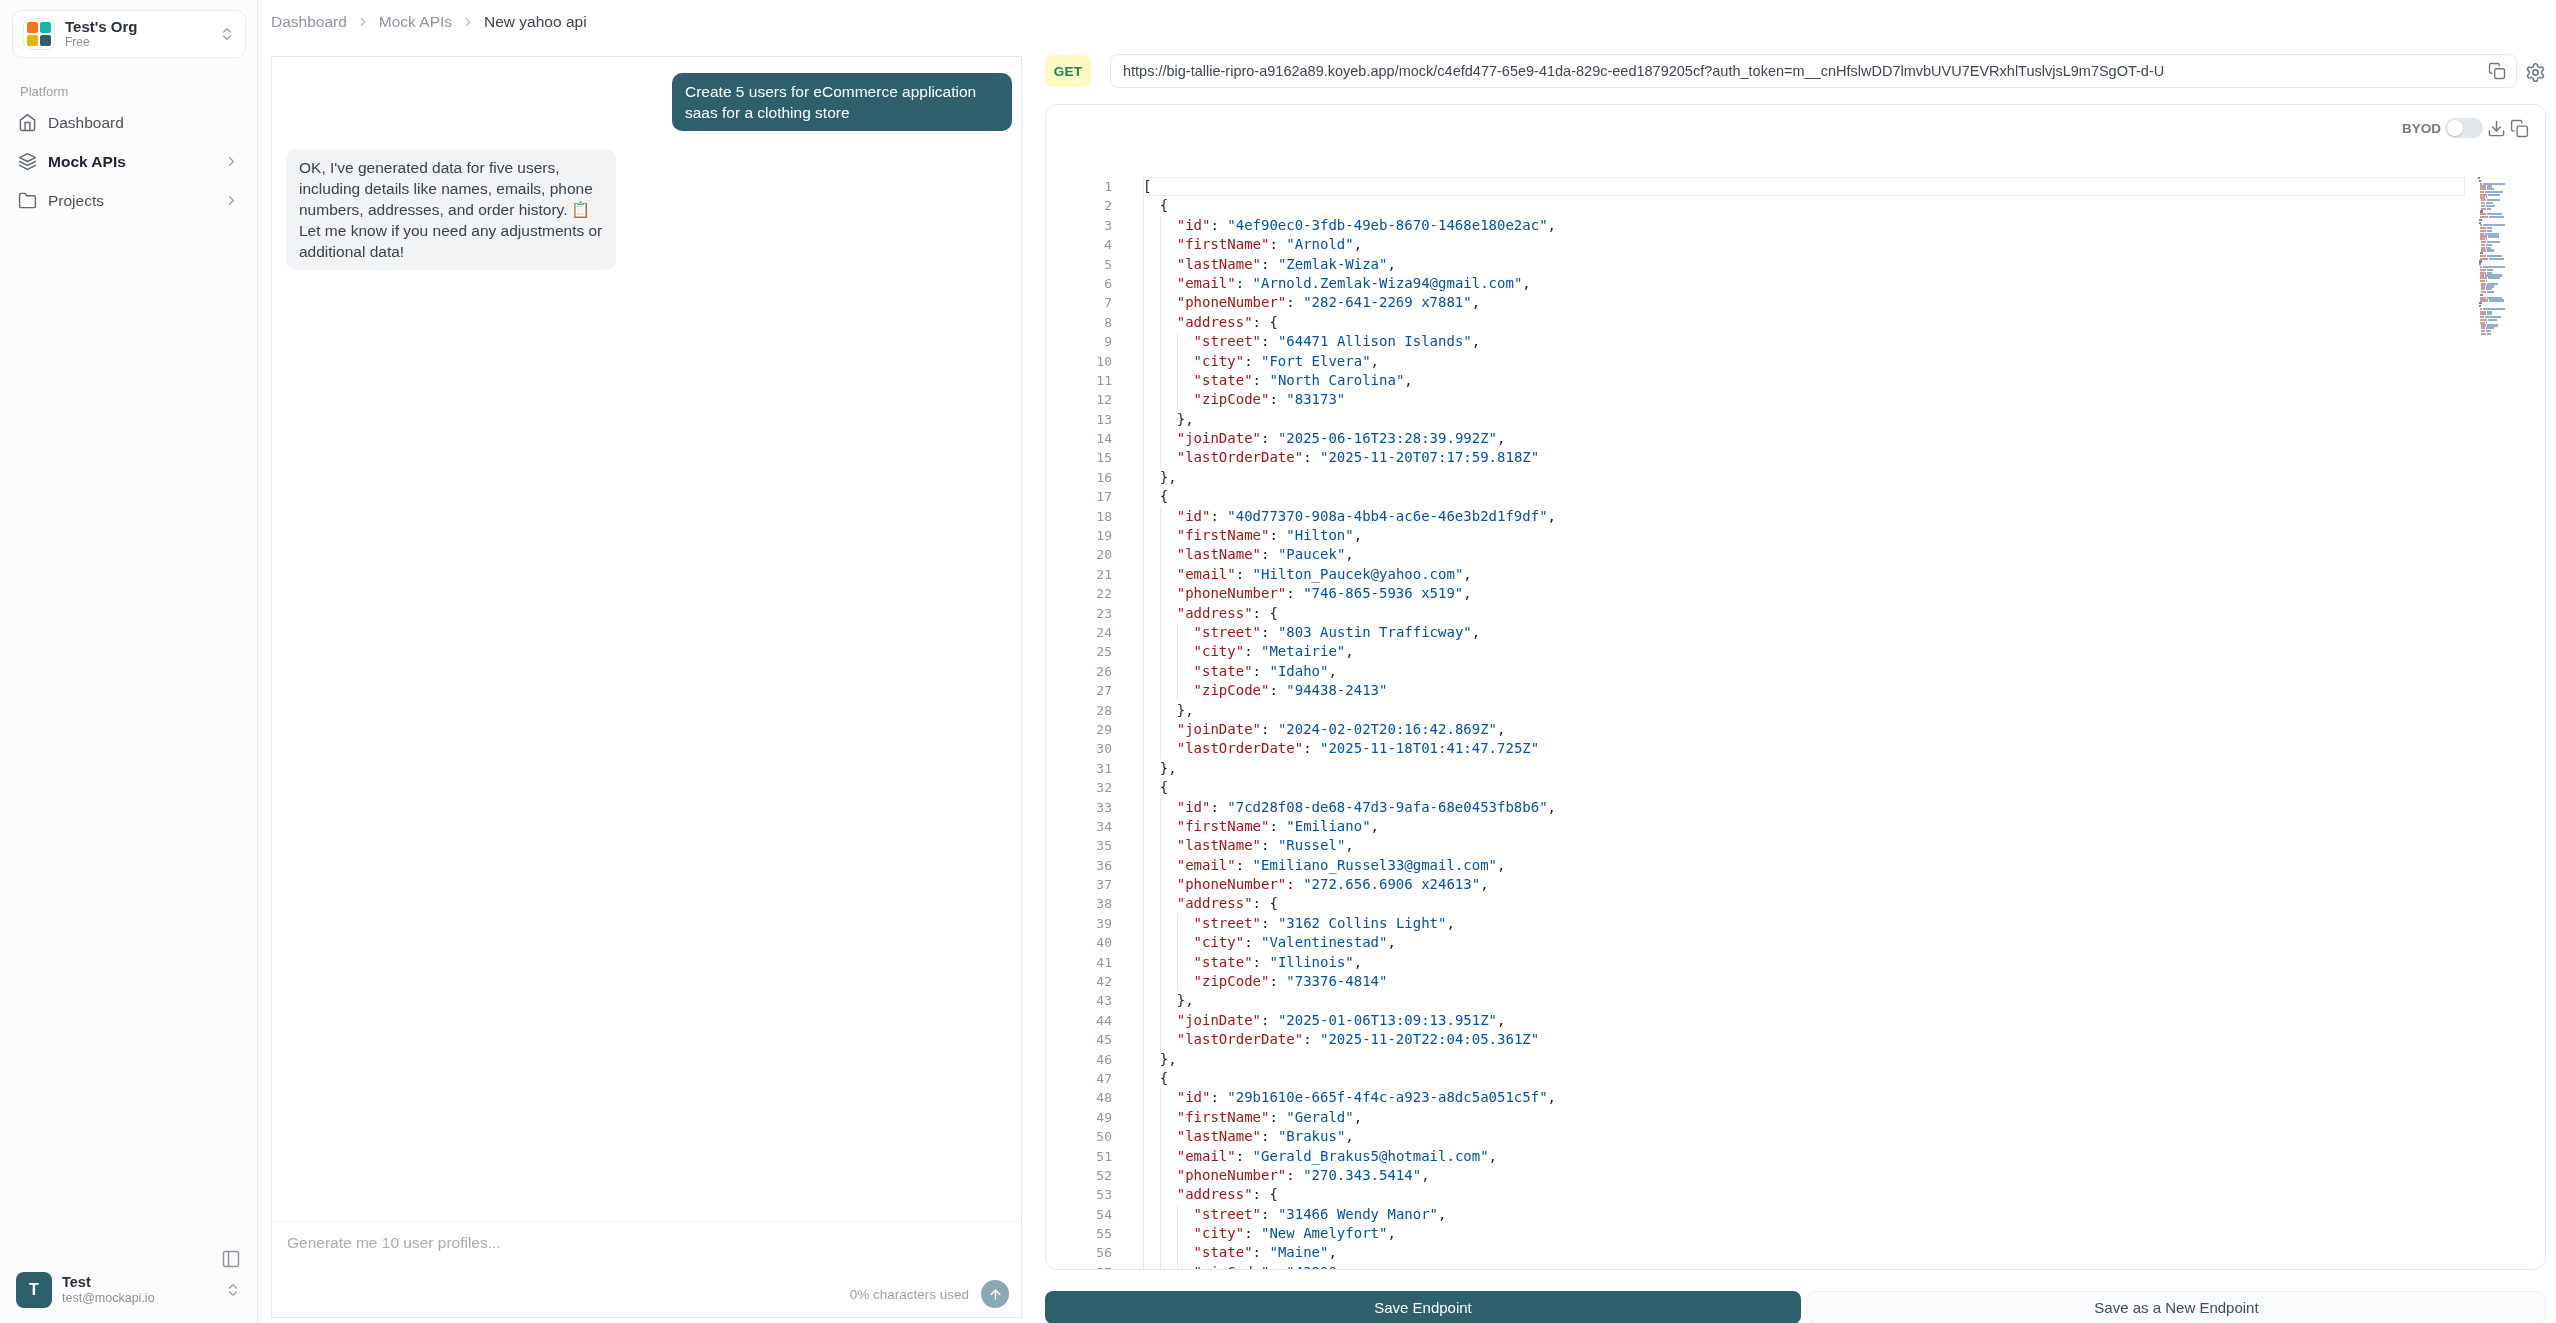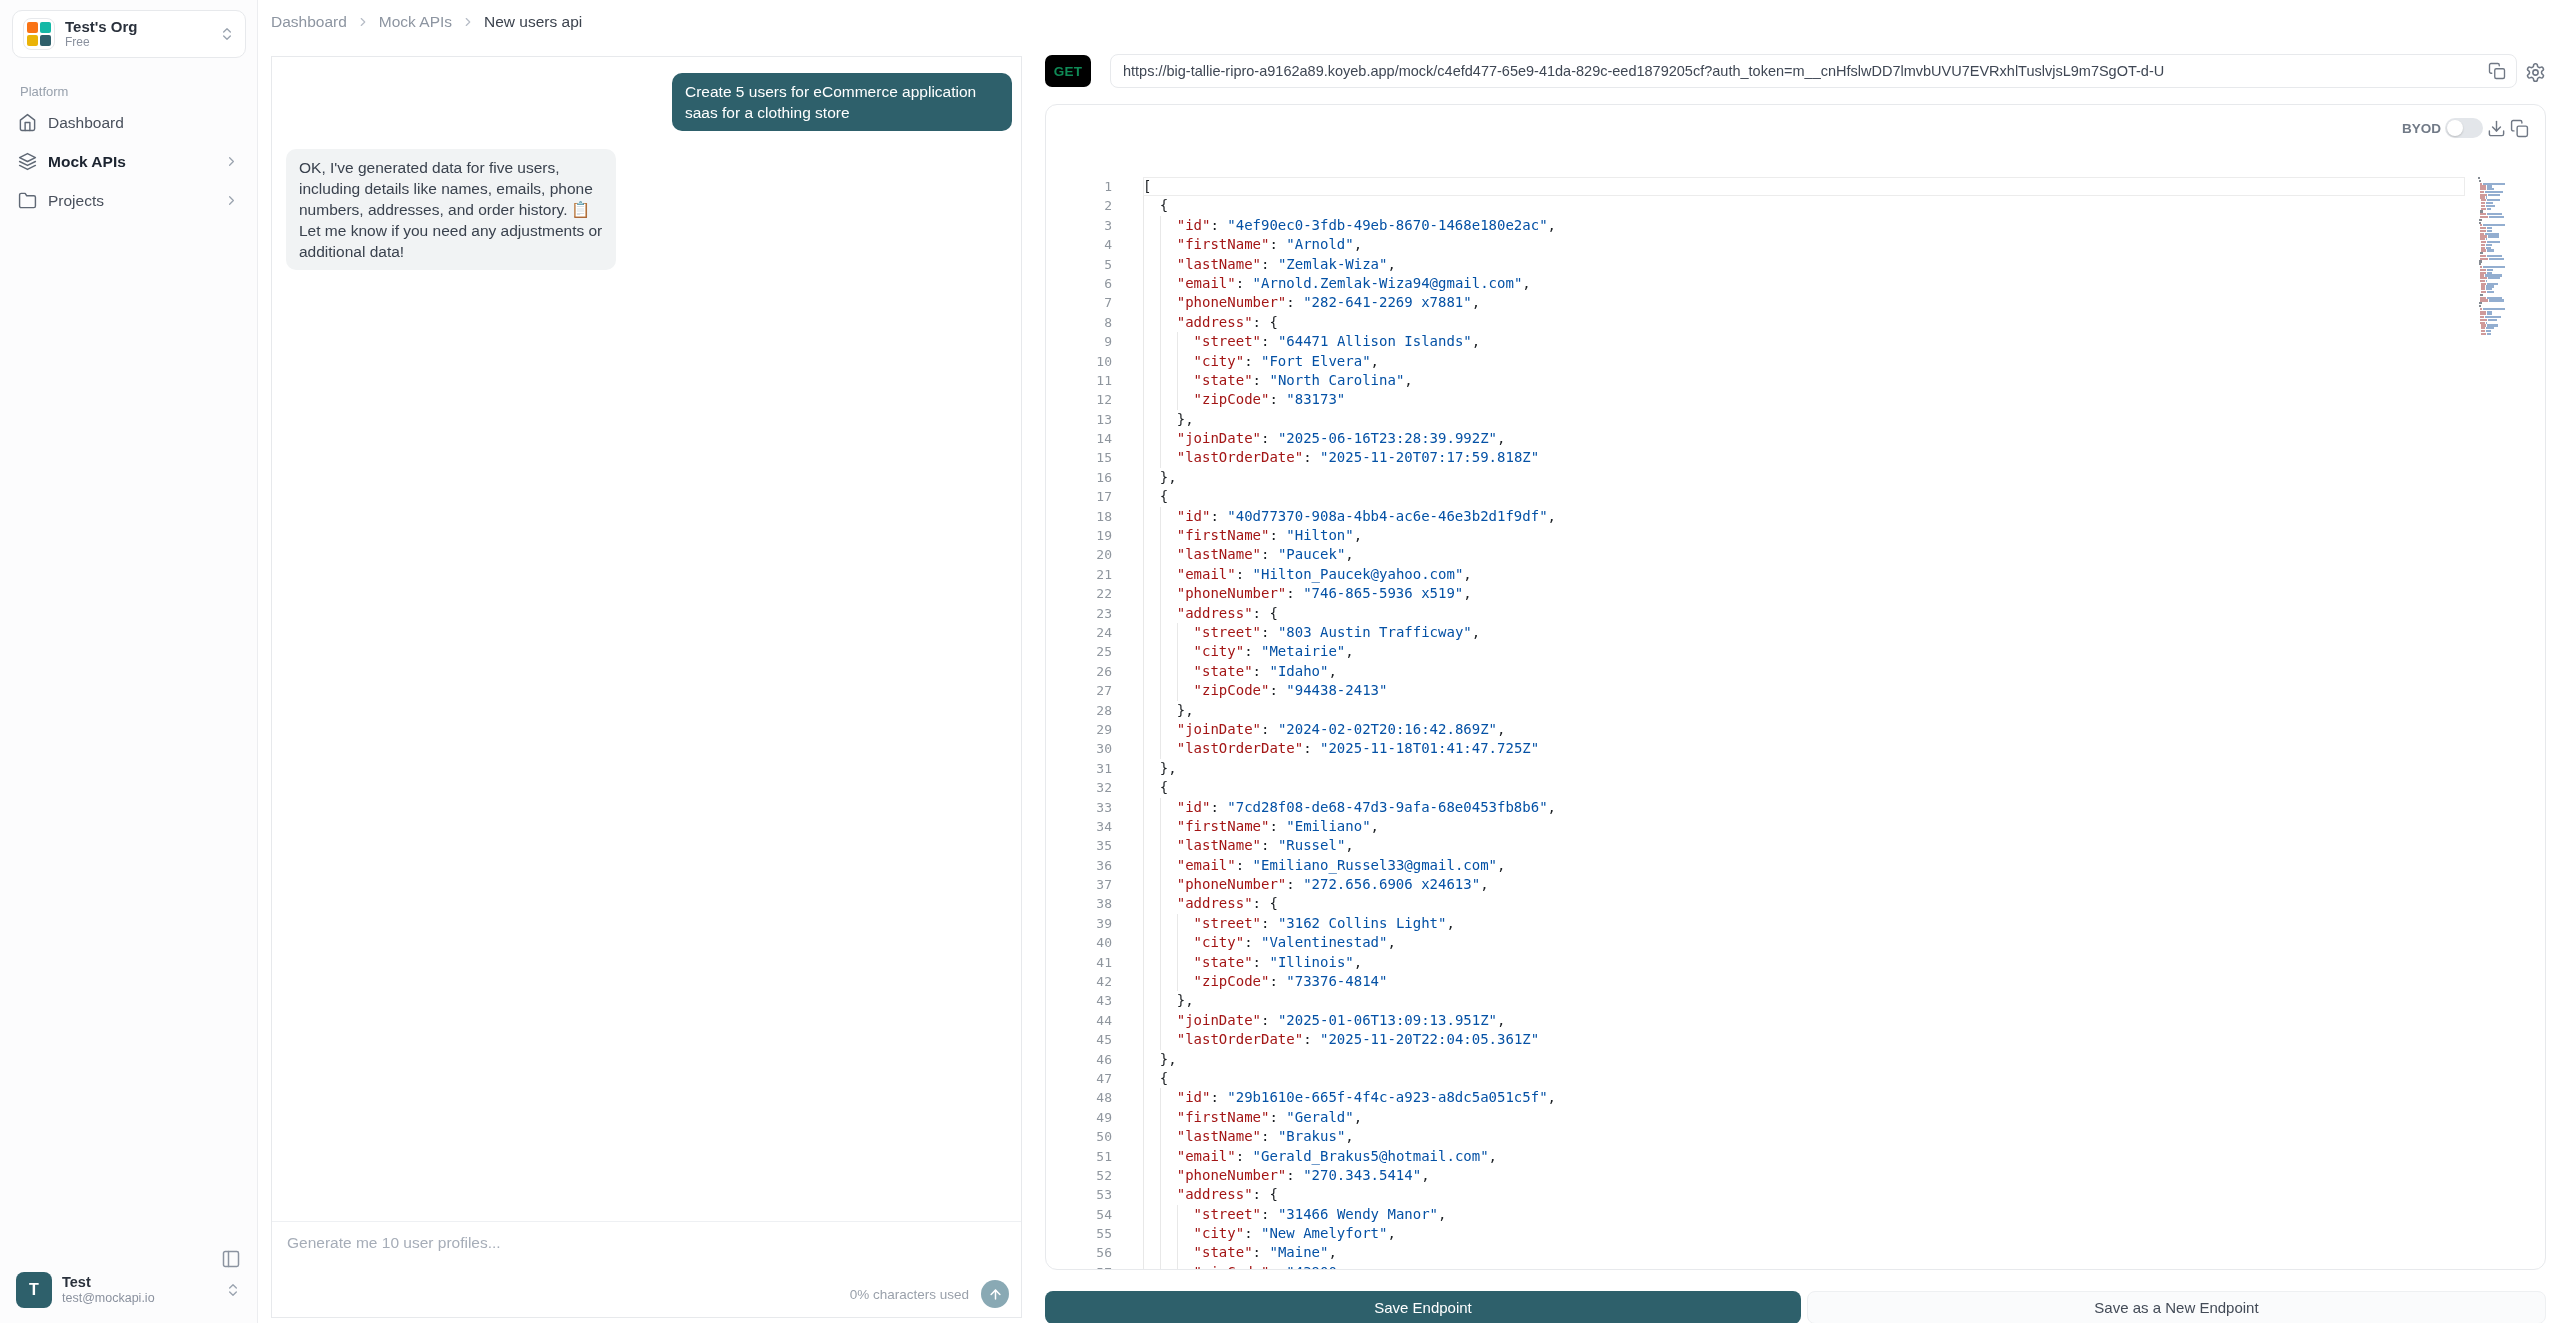--- a/index.html
+++ b/index.html
@@ -44,21 +44,21 @@
   .msg-user{position:absolute;right:9px;top:16px;max-width:340px;background:#2e606b;color:#fff;font-size:15.5px;line-height:21px;padding:8px 13px;border-radius:10px;}
   .msg-ai{position:absolute;left:14px;top:92px;max-width:330px;background:#f1f3f4;color:#3a424e;font-size:15.5px;line-height:21px;padding:8px 13px;border-radius:10px;}
   .chat-input{position:absolute;left:0;right:0;bottom:0;height:96px;border-top:1px solid #eef0f3;background:#fff;}
   .chat-input textarea{display:block;width:calc(100% - 26px);margin:10px 13px 0;height:42px;border:none;outline:none;resize:none;font-family:"Liberation Sans",sans-serif;font-size:15.5px;color:#333a45;background:transparent;}
   .chat-input textarea::placeholder{color:#a6adb8;}
   .chat-foot{position:absolute;right:12px;bottom:9px;display:flex;align-items:center;gap:12px;margin-left:28px;}
   .chars{font-size:13.5px;color:#9aa1ab;}
   .send{width:28px;height:28px;border-radius:50%;border:none;background:#89a9b4;color:#fff;display:flex;align-items:center;justify-content:center;cursor:pointer;padding:0;}
 
   
-  .get-badge{position:absolute;left:1045px;top:55px;width:46px;height:32px;border-radius:7px;background:#000000;color:#0f8a56;font-size:13.5px;font-weight:700;display:flex;align-items:center;justify-content:center;letter-spacing:.3px;}
+  .get-badge{position:absolute;left:1045px;top:55px;width:46px;height:32px;border-radius:7px;background:#fef9c3;color:#0f8a56;font-size:13.5px;font-weight:700;display:flex;align-items:center;justify-content:center;letter-spacing:.3px;}
   .url-wrap{position:absolute;left:1110px;top:54px;width:1407px;height:34px;border:1px solid #e7e9ec;border-radius:8px;background:#fff;display:flex;align-items:center;}
   .url-wrap input{flex:1;border:none;outline:none;background:transparent;font-family:"Liberation Sans",sans-serif;font-size:14.5px;color:#3f4754;padding:0 8px 0 12px;}
   .icon-btn{border:none;background:transparent;padding:0;color:#6f7784;cursor:pointer;display:flex;align-items:center;justify-content:center;}
   .url-copy{width:30px;height:30px;margin-right:4px;}
   .gear-btn{position:absolute;left:2522px;top:59px;width:26px;height:26px;color:#6f7784;}
 
   
   .editor-card{position:absolute;left:1045px;top:104px;width:1501px;height:1166px;border:1px solid #e7e9ec;border-radius:12px;background:#fff;overflow:hidden;}
   .byod-row{position:absolute;top:13px;right:16px;display:flex;align-items:center;gap:4px;}
   .byod{font-size:13.5px;color:#717a87;font-weight:600;}
@@ -162,21 +162,21 @@
 
   <div class="crumbs">
     <span class="crumb">Dashboard</span>
     <svg class="crumb-sep" width="14" height="14" viewBox="0 0 24 24" fill="none" stroke="currentColor" stroke-width="2" stroke-linecap="round" stroke-linejoin="round">
         <path d="m9 18 6-6-6-6"></path>
       </svg>
     <span class="crumb">Mock APIs</span>
     <svg class="crumb-sep" width="14" height="14" viewBox="0 0 24 24" fill="none" stroke="currentColor" stroke-width="2" stroke-linecap="round" stroke-linejoin="round">
         <path d="m9 18 6-6-6-6"></path>
       </svg>
-    <span class="crumb cur">New users api</span>
+    <span class="crumb cur">New yahoo api</span>
   </div>
 
   <section class="chat">
     <div class="msg-user">Create 5 users for eCommerce application saas for a clothing store</div>
     <div class="msg-ai">OK, I've generated data for five users, including details like names, emails, phone numbers, addresses, and order history. 📋 Let me know if you need any adjustments or additional data!</div>
     <div class="chat-input">
       <textarea placeholder="Generate me 10 user profiles..." style=""></textarea>
       <div class="chat-foot">
         <span class="chars">0% characters used</span>
         <button class="send">

